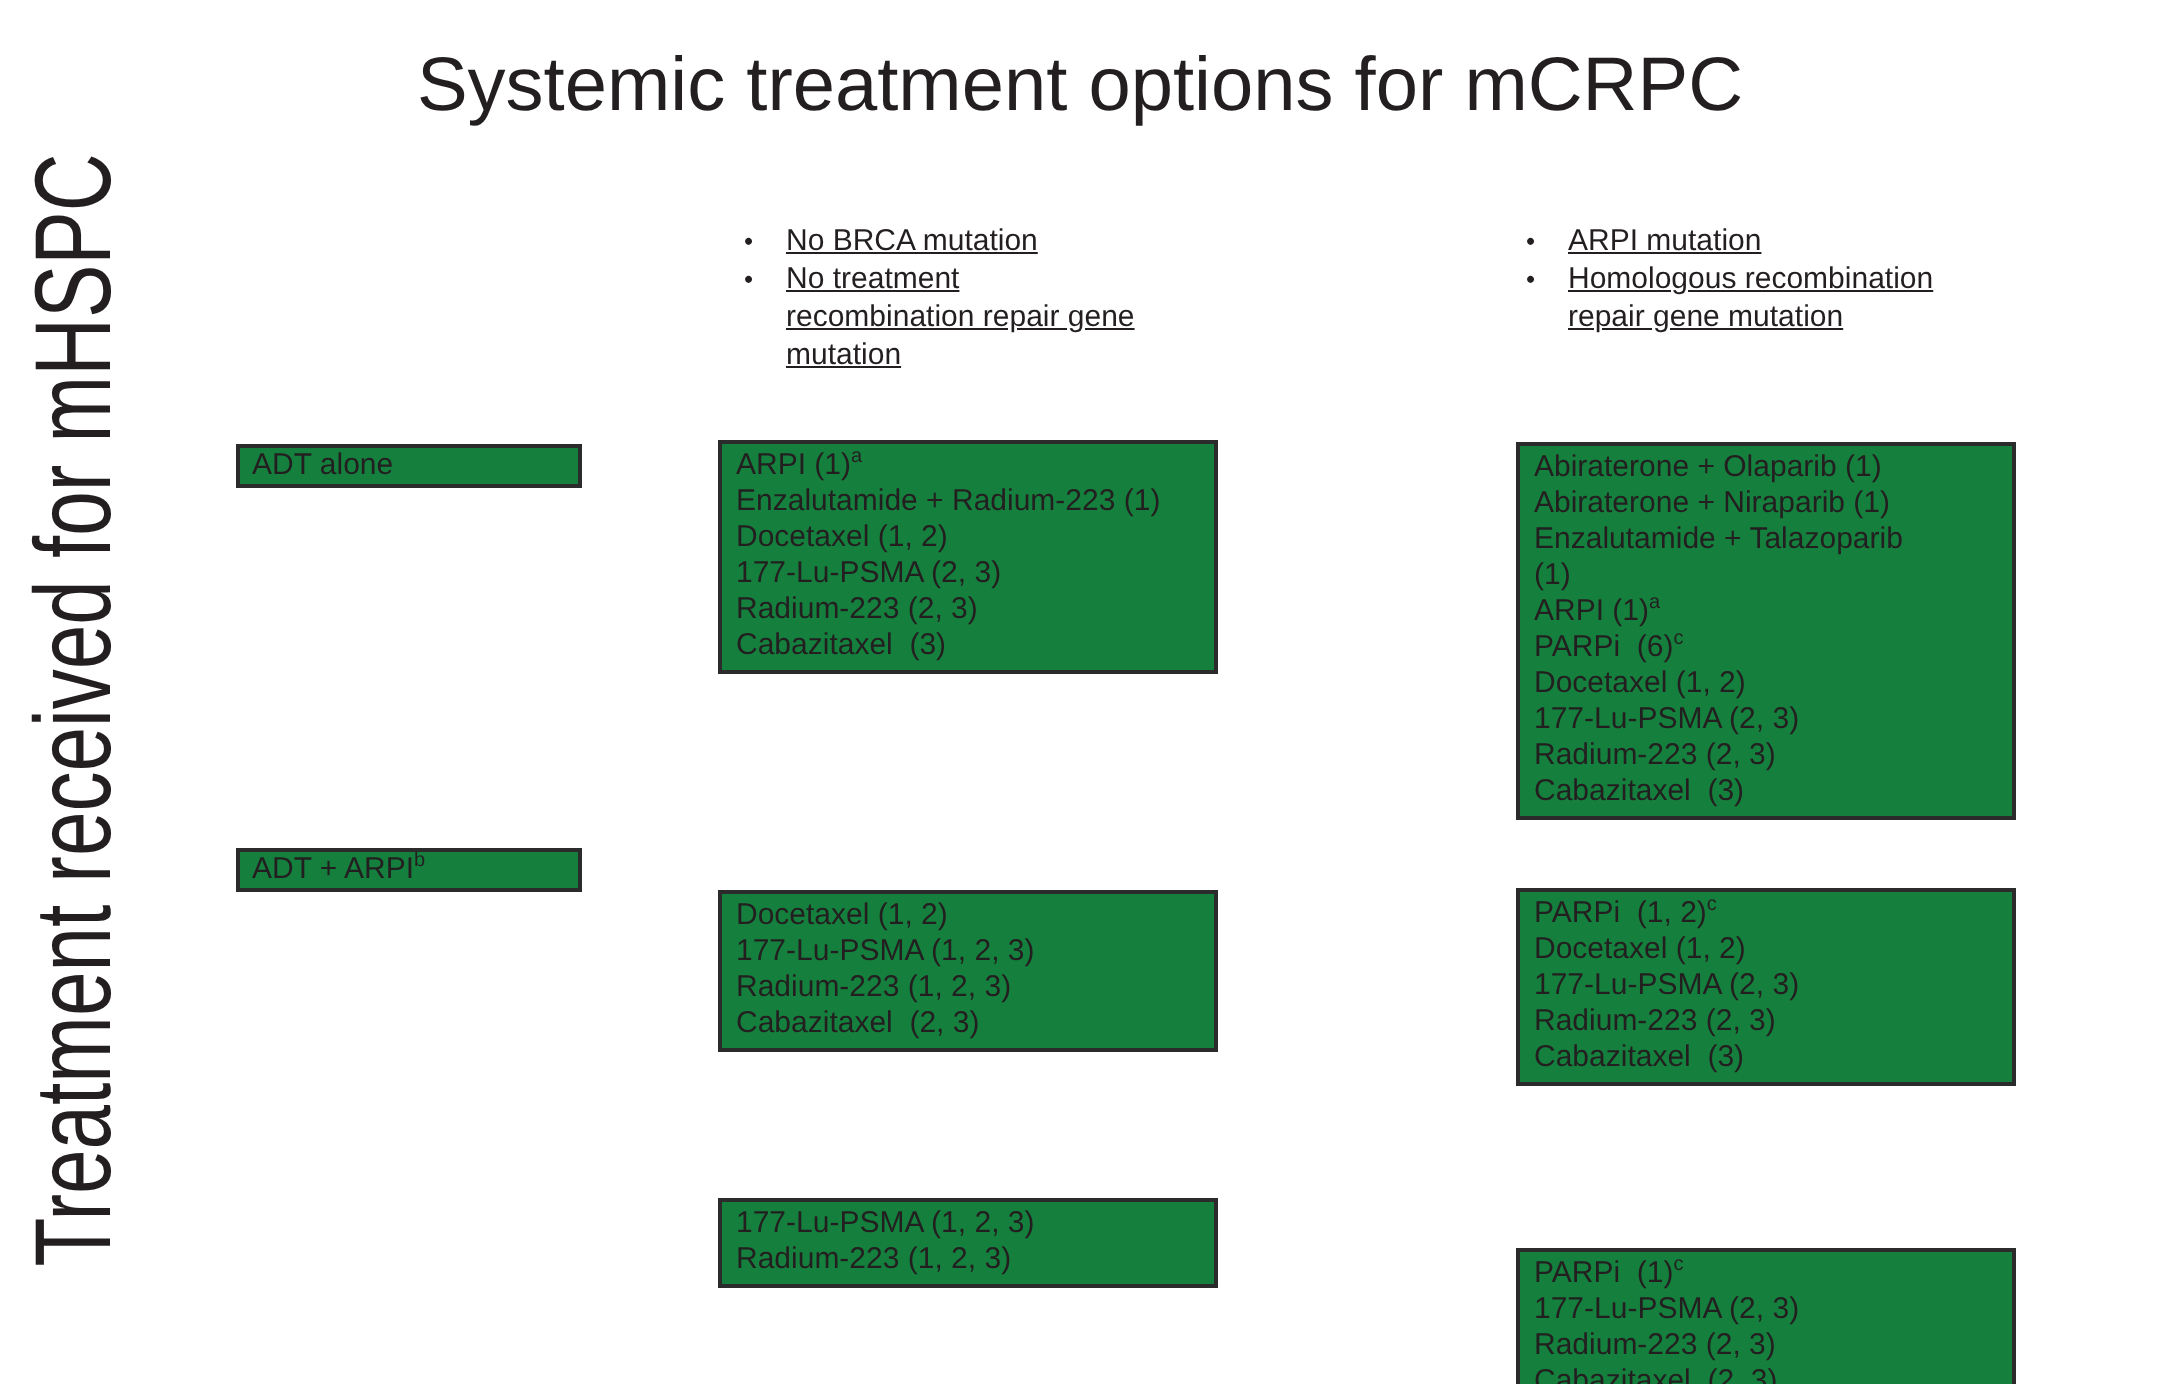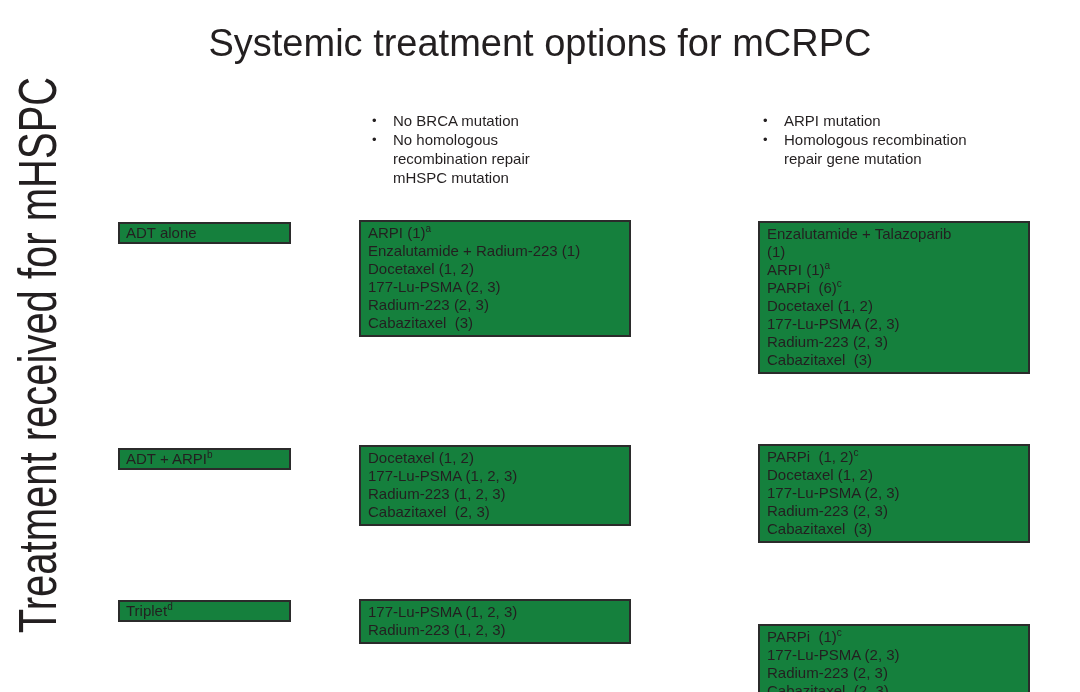--- a/index.html
+++ b/index.html
@@ -32,38 +32,38 @@
     font-size: 40px;
     color: #231f20;
   }
   .bullets {
     position: absolute;
     font-size: 15px;
     line-height: 19px;
   }
   .brow { display: flex; align-items: flex-start; }
   .dot  { width: 21px; flex: none; font-size: 13px; }
-  .bt   { flex: 1; }
+  .bt   { flex: 1; text-decoration: underline; }
   .box {
     position: absolute;
     border: 2px solid #2b2b2b;
     box-sizing: border-box;
     background: #15803d;
     font-size: 15px;
   }
   .label-box {
     left: 118px;
     width: 173px;
     height: 22px;
     line-height: 17px;
     padding: 0 6px;
     overflow: hidden;
   }
   .content-box {
-    width: 272px;
+    width: 250px;
     padding: 2px 7px 3px 7px;
     line-height: 18px;
   }
   .ot { white-space: pre-wrap; }
   sup { font-size: 10px; line-height: 0; }
 </style>
 </head>
 <body>
 
 <div class="canvas">
@@ -72,21 +72,21 @@
 
   <div class="y-axis-label">Treatment received for mHSPC</div>
 
   <div class="bullets" style="left:372px; top:111px; width:201px;">
       <div class="brow">
         <span class="dot">•</span>
         <span class="bt">No BRCA mutation</span>
       </div>
       <div class="brow">
         <span class="dot">•</span>
-        <span class="bt">No homologous recombination repair mHSPC mutation</span>
+        <span class="bt">No treatment recombination repair gene mutation</span>
       </div>
     </div>
 
   <div class="bullets" style="left:763px; top:111px; width:218px;">
       <div class="brow">
         <span class="dot">•</span>
         <span class="bt">ARPI mutation</span>
       </div>
       <div class="brow">
         <span class="dot">•</span>
@@ -99,48 +99,49 @@
   <div class="box content-box" style="left:359px; top:220px;">
       <div class="oline"><span class="ot">ARPI (1)</span><sup>a</sup></div>
       <div class="oline"><span class="ot">Enzalutamide + Radium-223 (1)</span></div>
       <div class="oline"><span class="ot">Docetaxel (1, 2)</span></div>
       <div class="oline"><span class="ot">177-Lu-PSMA (2, 3)</span></div>
       <div class="oline"><span class="ot">Radium-223 (2, 3)</span></div>
       <div class="oline"><span class="ot">Cabazitaxel  (3)</span></div>
     </div>
 
   <div class="box content-box" style="left:758px; top:221px;">
+      <div class="oline"><span class="ot">Abiraterone + Olaparib (1)</span></div>
+      <div class="oline"><span class="ot">Abiraterone + Niraparib (1)</span></div>
       <div class="oline"><span class="ot">Enzalutamide + Talazoparib</span></div>
       <div class="oline"><span class="ot">(1)</span></div>
       <div class="oline"><span class="ot">ARPI (1)</span><sup>a</sup></div>
       <div class="oline"><span class="ot">PARPi  (6)</span><sup>c</sup></div>
       <div class="oline"><span class="ot">Docetaxel (1, 2)</span></div>
       <div class="oline"><span class="ot">177-Lu-PSMA (2, 3)</span></div>
       <div class="oline"><span class="ot">Radium-223 (2, 3)</span></div>
       <div class="oline"><span class="ot">Cabazitaxel  (3)</span></div>
     </div>
 
-  <div class="box label-box" style="top:448px;"><span class="ot">ADT + ARPI</span><sup>b</sup></div>
+  <div class="box label-box" style="top:424px;"><span class="ot">ADT + ARPI</span><sup>b</sup></div>
 
   <div class="box content-box" style="left:359px; top:445px;">
       <div class="oline"><span class="ot">Docetaxel (1, 2)</span></div>
       <div class="oline"><span class="ot">177-Lu-PSMA (1, 2, 3)</span></div>
       <div class="oline"><span class="ot">Radium-223 (1, 2, 3)</span></div>
       <div class="oline"><span class="ot">Cabazitaxel  (2, 3)</span></div>
     </div>
 
   <div class="box content-box" style="left:758px; top:444px;">
       <div class="oline"><span class="ot">PARPi  (1, 2)</span><sup>c</sup></div>
       <div class="oline"><span class="ot">Docetaxel (1, 2)</span></div>
       <div class="oline"><span class="ot">177-Lu-PSMA (2, 3)</span></div>
       <div class="oline"><span class="ot">Radium-223 (2, 3)</span></div>
       <div class="oline"><span class="ot">Cabazitaxel  (3)</span></div>
     </div>
 
-  <div class="box label-box" style="top:600px;"><span class="ot">Triplet</span><sup>d</sup></div>
 
   <div class="box content-box" style="left:359px; top:599px;">
       <div class="oline"><span class="ot">177-Lu-PSMA (1, 2, 3)</span></div>
       <div class="oline"><span class="ot">Radium-223 (1, 2, 3)</span></div>
     </div>
 
   <div class="box content-box" style="left:758px; top:624px;">
       <div class="oline"><span class="ot">PARPi  (1)</span><sup>c</sup></div>
       <div class="oline"><span class="ot">177-Lu-PSMA (2, 3)</span></div>
       <div class="oline"><span class="ot">Radium-223 (2, 3)</span></div>

